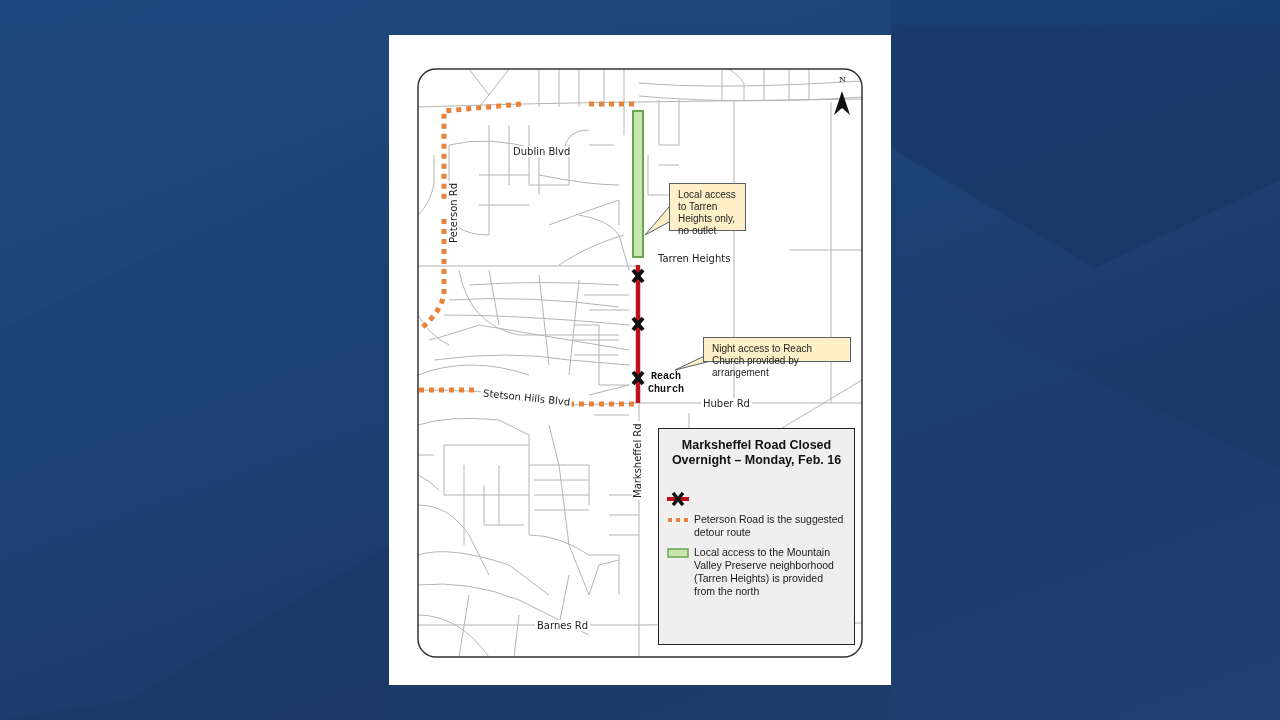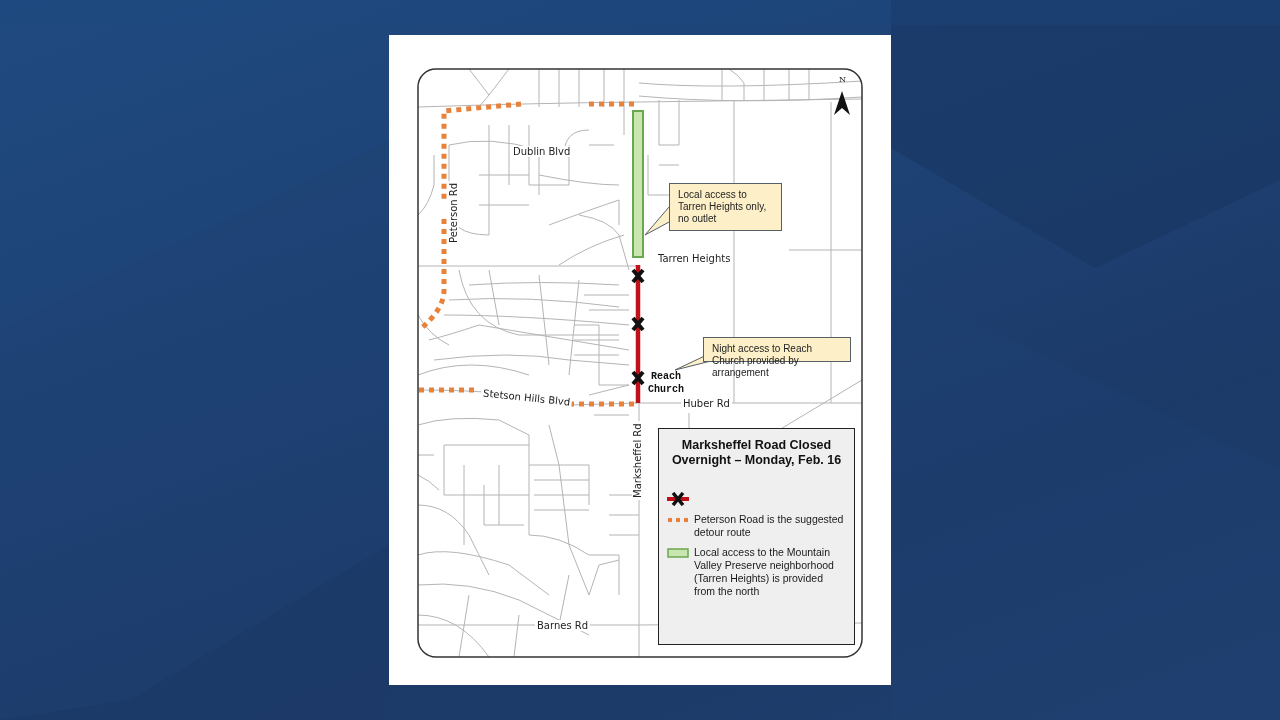--- a/index.html
+++ b/index.html
@@ -151,31 +151,31 @@
     <path d="M322,318 L286,335 L322,326" fill="#fdf0c8" stroke="#55606a" stroke-width="1"></path>
 
     <path d="M453,56 L445,80 L453,73 L461,80 Z" fill="#111"></path>
   </svg>
 
   <span class="north-n" style="left:450px; top:40px;">N</span>
 
   <span class="road-label" style="left:122px; top:63px;margin-top:48px;">Dublin Blvd</span>
   <span class="road-label vert" style="left:59px; top:210px;">Peterson Rd</span>
   <span class="road-label" style="left:92px; top:357px; transform:rotate(6deg);">Stetson Hills Blvd</span>
-  <span class="road-label" style="left:292px; top:363px;text-align:center;">Huber Rd</span>
+  <span class="road-label" style="left:312px; top:363px;text-align:center;">Huber Rd</span>
   <span class="road-label vert" style="left:243px; top:465px;">Marksheffel Rd</span>
   <span class="road-label" style="left:146px; top:585px;">Barnes Rd</span>
   <span class="road-label" style="left:267px; top:218px;">Tarren Heights</span>
 
   <div class="church-label" style="left:259px; top:335px;">
     <div>Reach</div>
     <div>Church</div>
   </div>
 
-  <div class="callout" style="left:280px; top:148px; width:113px; height:48px;">Local access to Tarren Heights only, no outlet</div>
+  <div class="callout" style="left:280px; top:148px; width:77px; height:48px;">Local access to Tarren Heights only, no outlet</div>
   <div class="callout" style="left:314px; top:302px; width:148px; height:25px;">Night access to Reach Church provided by arrangement</div>
 
   <div class="legend">
     <div class="legend-title">
       <div>Marksheffel Road Closed</div>
       <div>Overnight – Monday, Feb. 16</div>
     </div>
     <div class="legend-item">
       <span class="legend-swatch">
         <svg width="22" height="14">

